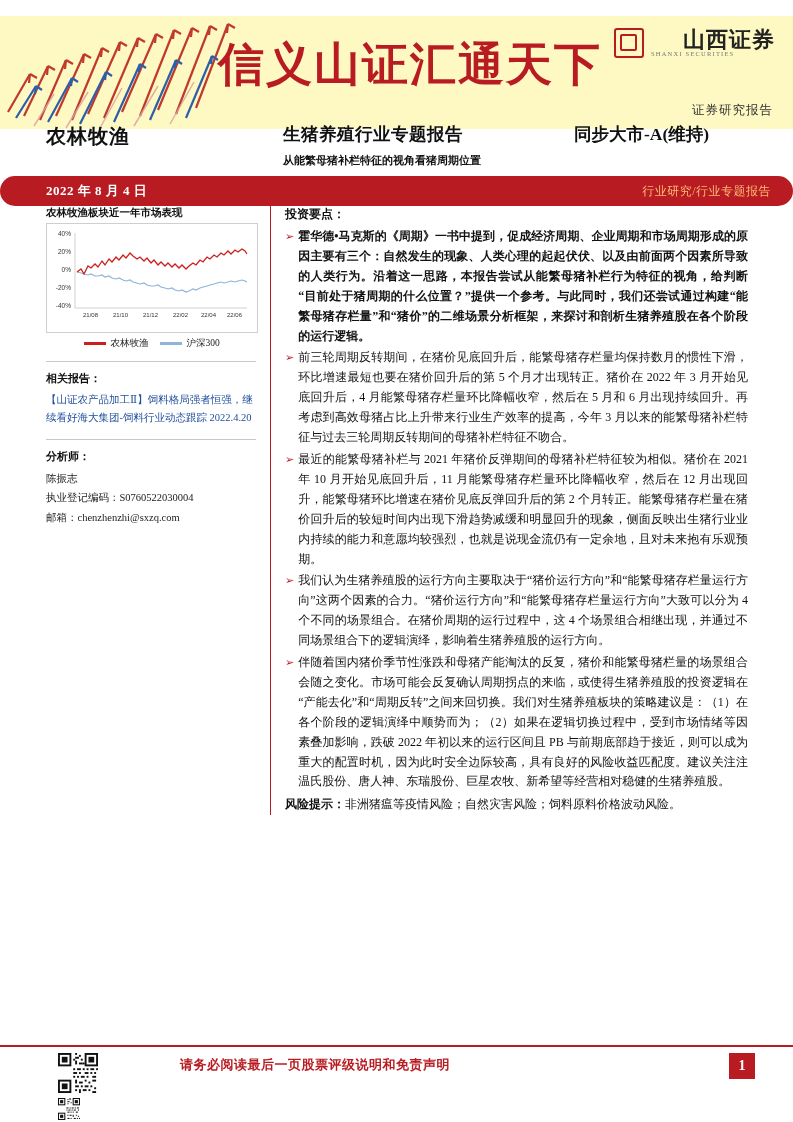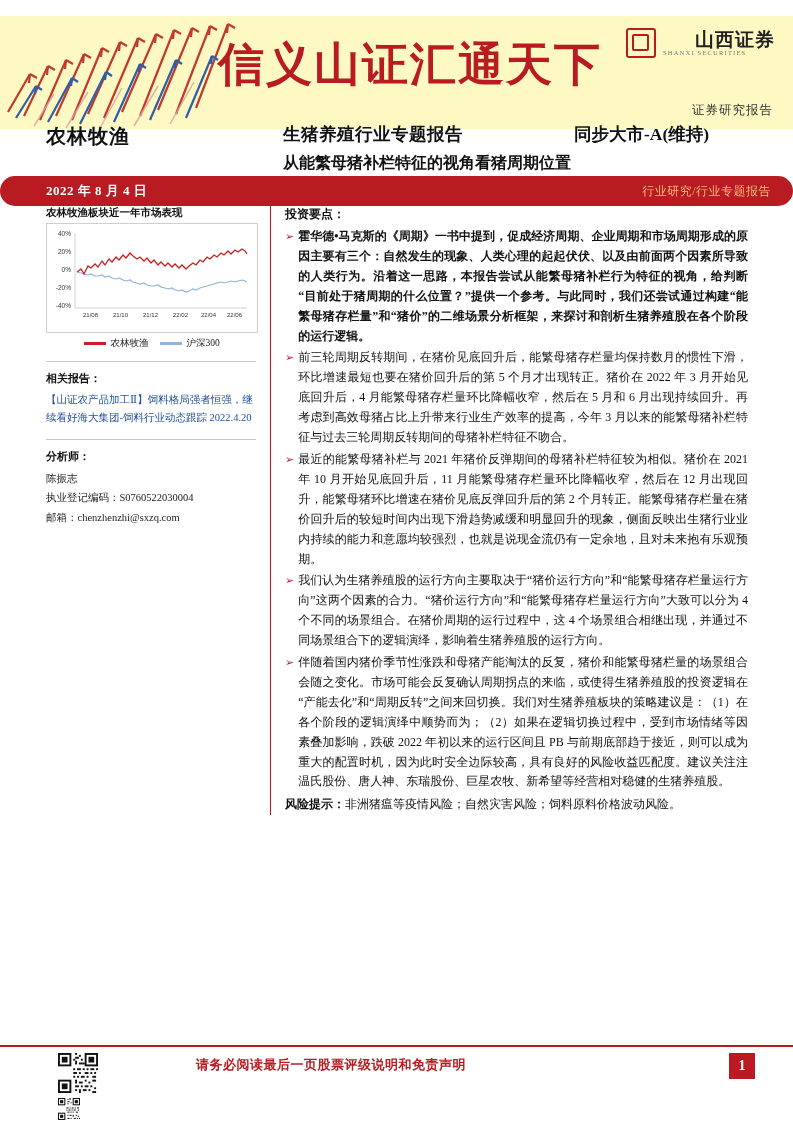--- a/index.html
+++ b/index.html
@@ -25,21 +25,21 @@
     font-weight:bold;
     color:#c0392b;
     white-space:nowrap;
   }
   .slogan .s1{font-size:46px;letter-spacing:2px;color:#b81c22;}
   .slogan .s2{font-size:46px;letter-spacing:2px;color:#b81c22;}
   .logo-box{position:absolute;right:18px;top:12px;display:flex;align-items:center;gap:7px;}
   .logo-mark{width:26px;height:26px;border:2.5px solid #b81c22;border-radius:3px;position:relative;}
   .logo-mark:before{content:"";position:absolute;left:4px;top:4px;width:13px;height:13px;border:2px solid #b81c22;border-radius:2px;}
   .logo-text{line-height:1.05;}
-  .logo-cn{font-size:19px;font-weight:bold;color:#222;letter-spacing:1px;padding-left:32px;}
+  .logo-cn{font-size:22px;font-weight:bold;color:#222;letter-spacing:1px;padding-left:32px;}
   .logo-en{font-size:6.5px;color:#777;letter-spacing:1.2px;}
   .report-kind{
     position:absolute;right:20px;top:86px;
     font-size:12.5px;color:#333;letter-spacing:1px;
   }
 
   
   .titleblock{position:absolute;left:0;top:113px;width:793px;height:64px;}
   .sector{
     position:absolute;left:46px;top:10px;
@@ -48,21 +48,21 @@
   .main-title{
     position:absolute;left:283px;top:9px;
     font-size:17.5px;font-weight:bold;color:#111;letter-spacing:.5px;
   }
   .rating{
     position:absolute;left:574px;top:9px;
     font-size:17.5px;font-weight:bold;color:#111;
   }
   .sub-title{
     position:absolute;left:283px;top:40px;
-    font-size:16px;font-weight:bold;color:#111;
+    font-size:11px;font-weight:bold;color:#111;
   }
 
   
   .datebar{
     position:absolute;left:0;top:176px;width:793px;height:30px;
     background:#b81c22;
     border-radius:15px;
   }
   .datebar .date{
     position:absolute;left:46px;top:6px;
@@ -116,21 +116,21 @@
   .risk{
     font-size:12px;line-height:1.66;color:#111;margin-top:3px;
   }
   .risk .lbl{font-weight:bold;}
 
   
   .footer-rule{
     position:absolute;left:0;top:1045px;width:793px;height:2px;background:#b81c22;
   }
   .footer-note{
-    position:absolute;left:16px;top:1056px;width:630px;text-align:center;
+    position:absolute;left:0;top:1056px;width:630px;text-align:center;
     font-size:13px;font-weight:bold;color:#b81c22;letter-spacing:.5px;
   }
   .page-num{
     position:absolute;right:38px;top:1053px;
     width:26px;height:26px;background:#b81c22;color:#fff;
     font-size:14px;font-weight:bold;display:flex;align-items:center;justify-content:center;
   }
   .qr{position:absolute;}
   .qr1{left:58px;top:1053px;width:40px;height:40px;}
   .qr2{left:58px;top:1098px;width:22px;height:22px;}

